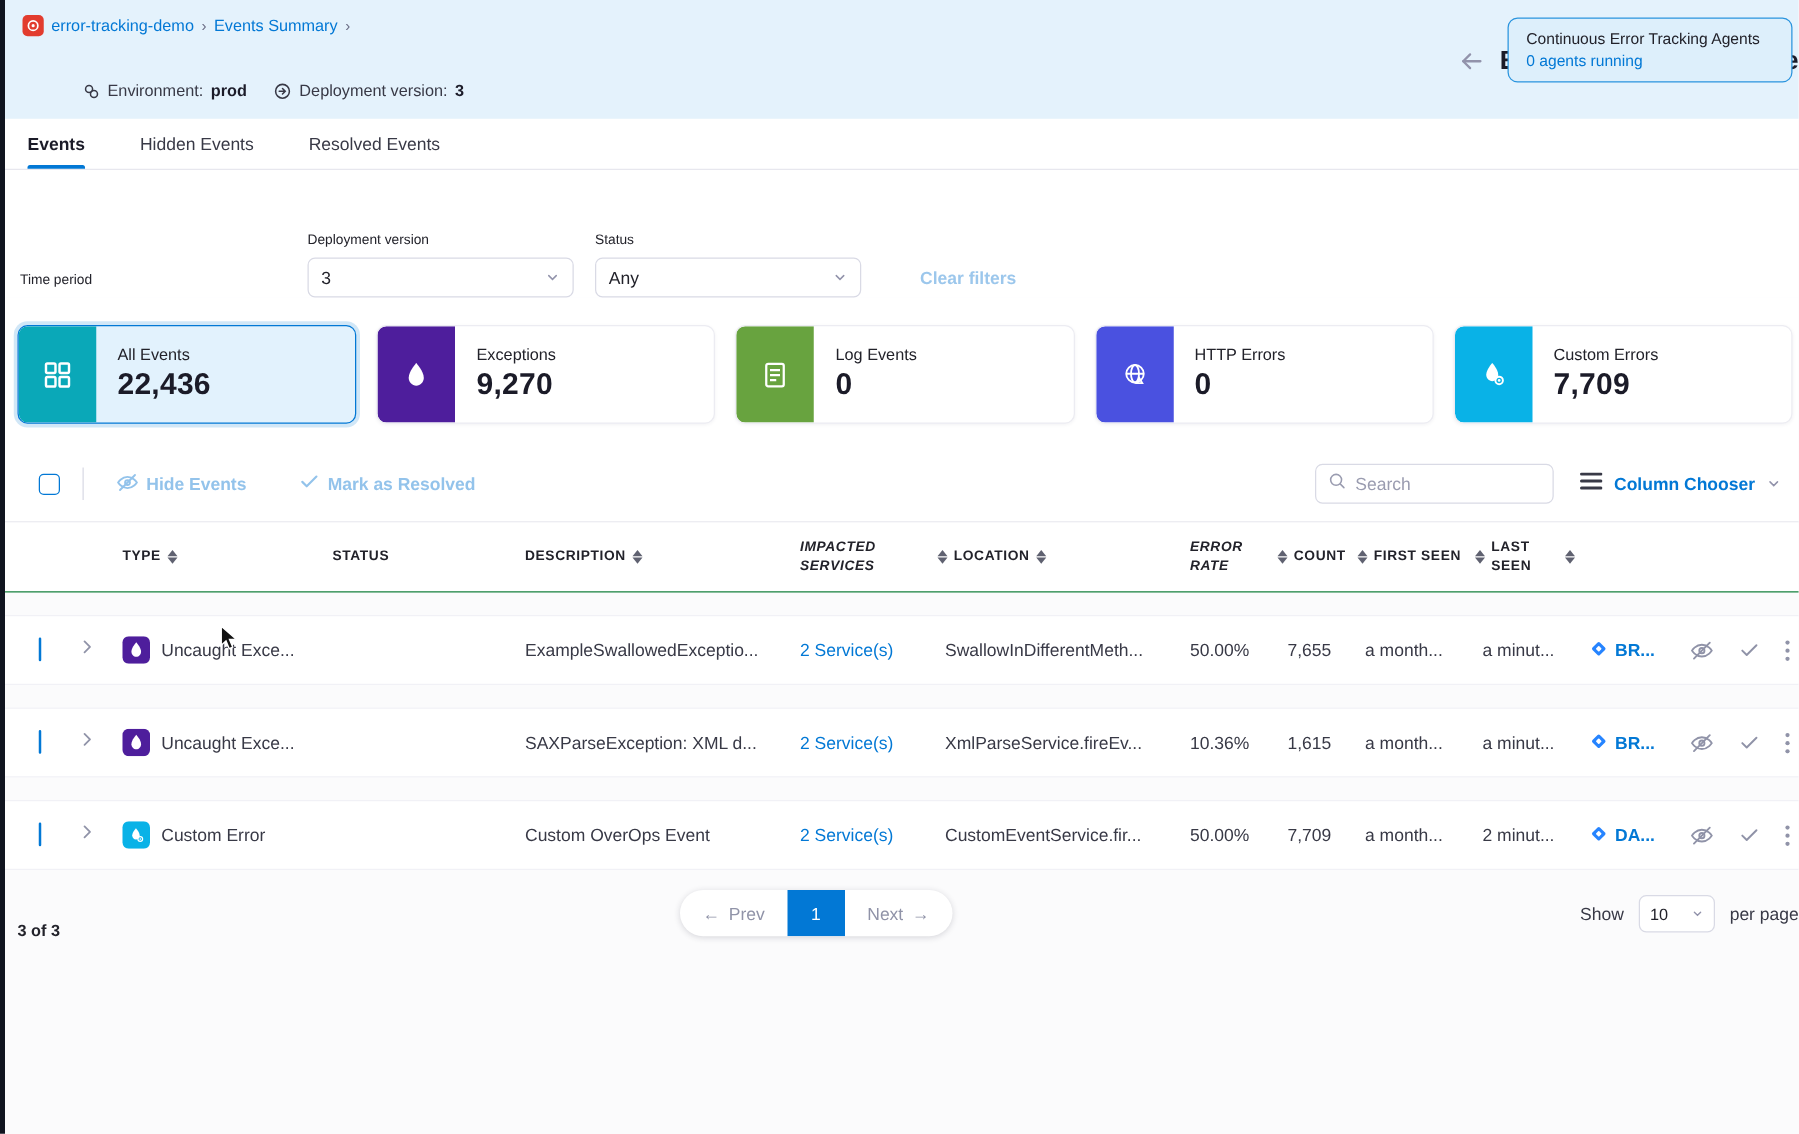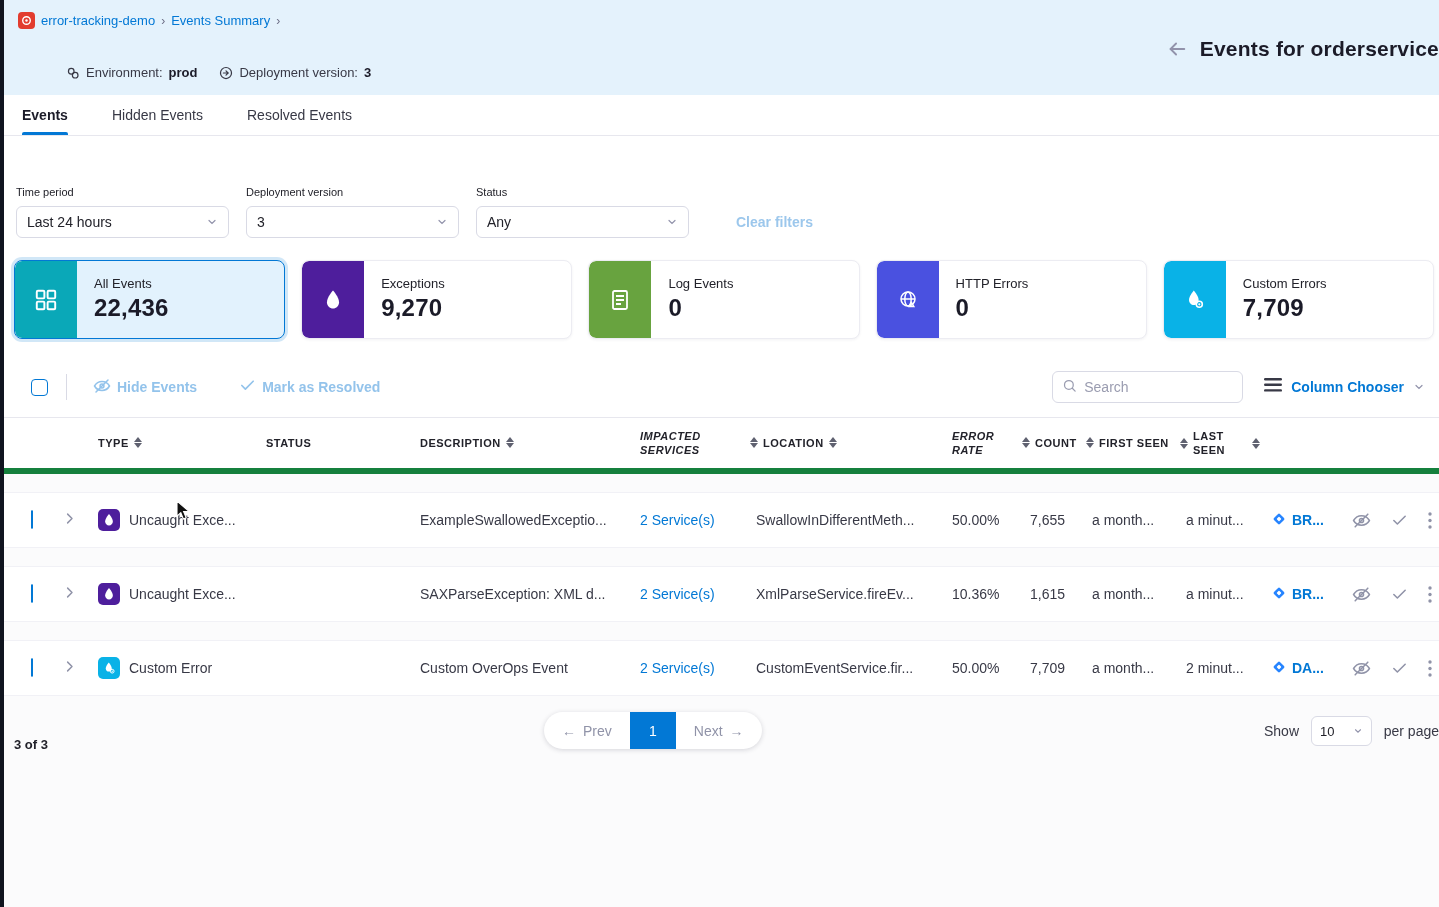--- a/index.html
+++ b/index.html
@@ -66,21 +66,21 @@
                display:flex; align-items:center; padding:0 9px; gap:7px; color:#9293ab; }
   .searchbox input { border:none; outline:none; width:140px; font-size:14px; font-family:"Liberation Sans",sans-serif; color:#1d4ed8; background:transparent; }
   .searchbox input::placeholder { color:#9a9cb0; }
   .col-chooser { display:flex; align-items:center; gap:9px; margin-left:21px; cursor:pointer; }
   .col-chooser .label { font-size:14px; font-weight:700; color:#0278d5; }
 
   
   .tablewrap { background:#fbfbfc; border-top:1px solid #e7e7ee; padding-bottom:4px; }
   .tgrid { display:grid; grid-template-columns:36px 32px 168px 152px 222px 116px 196px 76px 64px 94px 86px 82px 1fr;
            align-items:center; padding-left:14px; }
-  .thead { background:#fff; height:56px; border-bottom:6px solid #15803d; }
+  .thead { background:#fff; height:56px; border-bottom:1px solid #15803d; }
   .th { font-size:11px; font-weight:700; letter-spacing:.5px; color:#22222a; display:flex; align-items:center; gap:5px; line-height:1.3; }
   .th .sort { display:inline-flex; flex-direction:column; gap:1px; cursor:pointer; }
   .tri-up { width:0; height:0; border-left:4px solid transparent; border-right:4px solid transparent; border-bottom:5px solid #5f6170; }
   .tri-dn { width:0; height:0; border-left:4px solid transparent; border-right:4px solid transparent; border-top:5px solid #5f6170; }
   .pad12 { padding-left:12px; } .pad14 { padding-left:14px; } .pad6 { padding-left:6px; }
   .wrapcol { white-space:normal; max-width:82px;font-style:italic; }
 
   .trow { background:#fff; height:56px; margin-top:18px; border:1px solid #f1f1f6; border-left:none; border-right:none; }
   .cell { font-size:14px; color:#383946; white-space:nowrap; overflow:hidden; text-overflow:ellipsis; }
   .cell.blue { color:#0278d5; cursor:pointer; }
@@ -149,39 +149,35 @@
         <span class="meta-icon">
           <svg width="14" height="14" viewBox="0 0 16 16" fill="none" stroke="currentColor" stroke-width="1.4">
               <circle cx="8" cy="8" r="6.3"></circle>
               <path d="M5 8h5M8 5.5L10.5 8L8 10.5" stroke-linecap="round"></path>
             </svg>
         </span>
         <span>Deployment version:</span>
         <b>3</b>
       </span>
     </div>
+    <div class="agents-card">
+      <div class="agents-title">Continuous Error Tracking Agents</div>
+      <div class="agents-status">0 agents running</div>
+    </div>
   </div>
 
   <div class="tabbar">
     <div class="tab active">Events</div>
     <div class="tab">Hidden Events</div>
     <div class="tab">Resolved Events</div>
   </div>
 
   <div class="filters">
     <div class="filter">
       <div class="filter-label">Time period</div>
-      <div class="select">
-        <span>Last 24 hours</span>
-        <span class="chev">
-            <svg width="12" height="12" viewBox="0 0 24 24" fill="none" stroke="currentColor" stroke-width="2.4" stroke-linecap="round">
-              <polyline points="6 9 12 15 18 9"></polyline>
-            </svg>
-          </span>
-      </div>
     </div>
     <div class="filter">
       <div class="filter-label">Deployment version</div>
       <div class="select">
         <span>3</span>
         <span class="chev">
             <svg width="12" height="12" viewBox="0 0 24 24" fill="none" stroke="currentColor" stroke-width="2.4" stroke-linecap="round">
               <polyline points="6 9 12 15 18 9"></polyline>
             </svg>
           </span>

